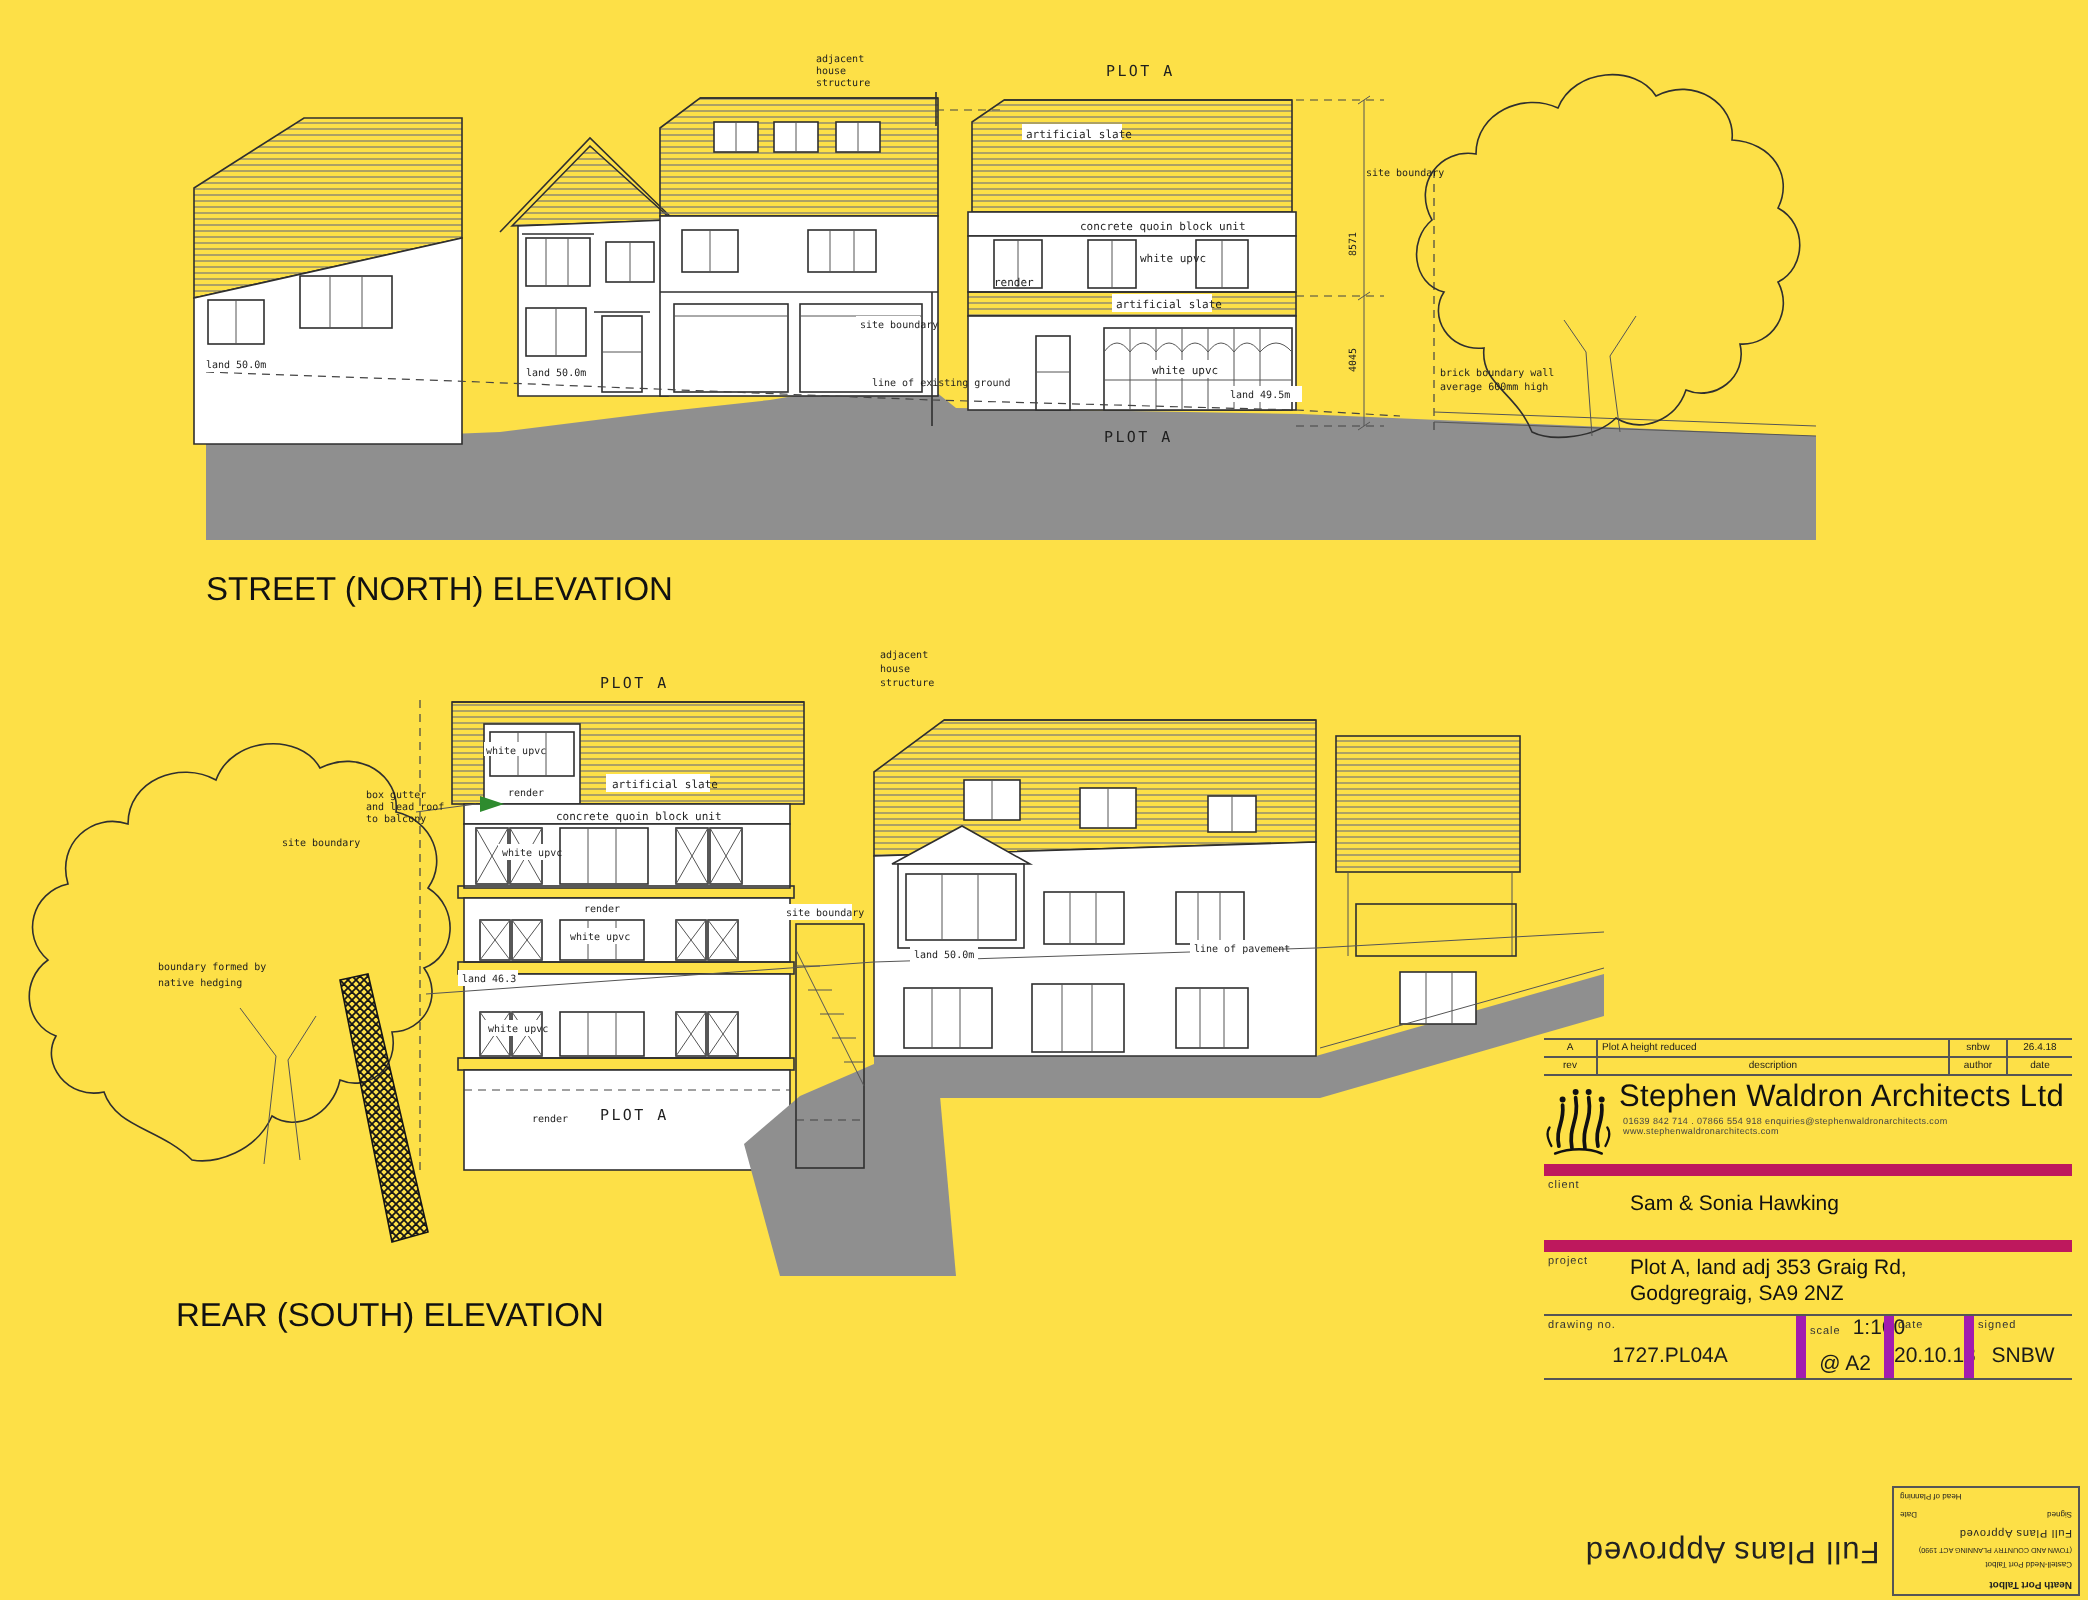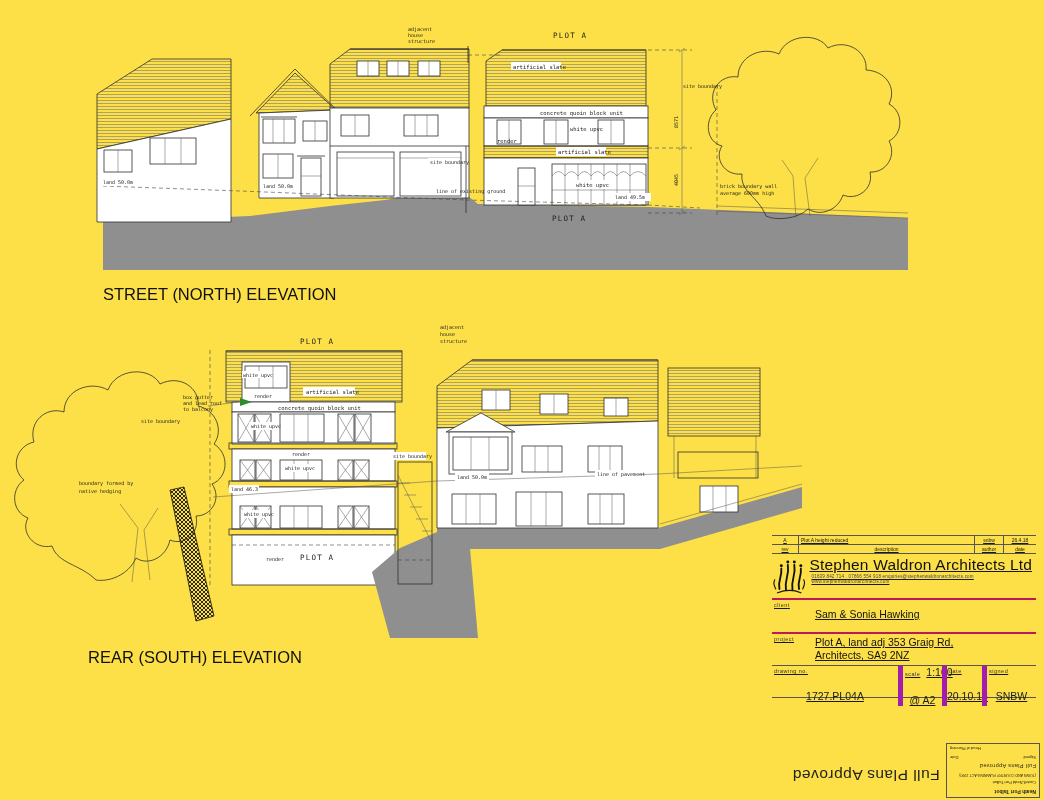--- a/index.html
+++ b/index.html
@@ -4,37 +4,37 @@
 <style>
   html,body{margin:0;padding:0;background:#fff;}
   #page{position:relative;width:1044px;height:800px;background:#fde047;overflow:hidden;
         font-family:"Liberation Sans",sans-serif;}
   svg text{fill:#1e1e1e;}
   .t5{font:5.5px "DejaVu Sans Mono",monospace;}
   .t45{font:5px "DejaVu Sans Mono",monospace;}
   .t7{font:7.5px "DejaVu Sans Mono",monospace;letter-spacing:1.2px;}
   .ttl{font:16.5px "Liberation Sans",sans-serif;fill:#111;}
   
-  .tb{position:absolute;left:772px;top:535px;width:264px;height:193px;color:#1a1a1a;text-decoration:underline;}
+  .tb{position:absolute;left:772px;top:519px;width:264px;height:193px;color:#1a1a1a;}
   .tb-rev{border-top:1px solid #555;font:5px "Liberation Sans",sans-serif;}
   .tb-rev .row{display:grid;grid-template-columns:26px 176px 29px 33px;border-bottom:1px solid #555;}
   .tb-rev .row div{padding:1px 2px;border-left:1px solid #555;text-align:center;}
   .tb-rev .row div:first-child{border-left:none;}
   .tb-rev .row .desc{text-align:left;}
   .tb-firm{height:42px;display:flex;align-items:flex-start;padding-top:2px;}
   .firm-name{font:15.5px "Liberation Sans",sans-serif;letter-spacing:.2px;color:#111;margin-left:4px;}
   .firm-contact{font:4.5px "Liberation Sans",sans-serif;color:#444;margin-left:6px;letter-spacing:.2px;}
-  .tb-sec{border-top:2px solid #be185d;position:relative;}
+  .tb-sec{border-top:6px solid #be185d;position:relative;}
   .tb-label{font:5.5px "Liberation Sans",sans-serif;color:#333;padding:2px 0 0 2px;letter-spacing:.5px;}
   .tb-val{font:10.5px "Liberation Sans",sans-serif;color:#111;margin-left:43px;line-height:13px;}
   .tb-bottom{border-top:1px solid #555;border-bottom:1px solid #555;height:31px;
              display:grid;grid-template-columns:126px 44px 40px 54px;}
   .tb-bottom .cell{border-left:5px solid #a21caf;position:relative;}
   .tb-bottom .cell:first-child{border-left:none;}
-  .tb-bottom .bval{font:10.5px "Liberation Sans",sans-serif;text-align:center;margin-top:16px;}
+  .tb-bottom .bval{font:10.5px "Liberation Sans",sans-serif;text-align:center;margin-top:6px;}
   .scale-line{display:flex;gap:4px;align-items:baseline;}
   .scale-line .bval{margin:0 0 0 2px;}
   
   .stamp-approved{position:absolute;left:791px;top:761px;width:150px;height:28px;
     transform:rotate(180deg);font:15.5px "Liberation Sans",sans-serif;color:#222;
     display:flex;align-items:center;justify-content:center;letter-spacing:.5px;}
   .stamp-box{position:absolute;left:946px;top:743px;width:92px;height:53px;border:1px solid #555;}
   .stamp-inner{width:100%;height:100%;transform:rotate(180deg);display:flex;flex-direction:column;
     justify-content:space-between;padding:2px 3px;box-sizing:border-box;color:#222;}
   .sb-auth{font:5px "Liberation Sans",sans-serif;font-weight:bold;}
@@ -411,21 +411,21 @@
     </div>
   </div>
   <div class="tb-sec" style="height:32px">
     <div class="tb-label">client</div>
     <div class="tb-val">Sam &amp; Sonia Hawking</div>
   </div>
   <div class="tb-sec" style="height:31px">
     <div class="tb-label">project</div>
     <div class="tb-val" style="margin-top:-6px">
       <div>Plot A, land adj 353 Graig Rd,</div>
-      <div>Architects, SA9 2NZ</div>
+      <div>Godgregraig, SA9 2NZ</div>
     </div>
   </div>
   <div class="tb-bottom">
     <div class="cell">
       <div class="tb-label">drawing no.</div>
       <div class="bval">1727.PL04A</div>
     </div>
     <div class="cell">
       <div class="scale-line">
         <span class="tb-label">scale</span>

